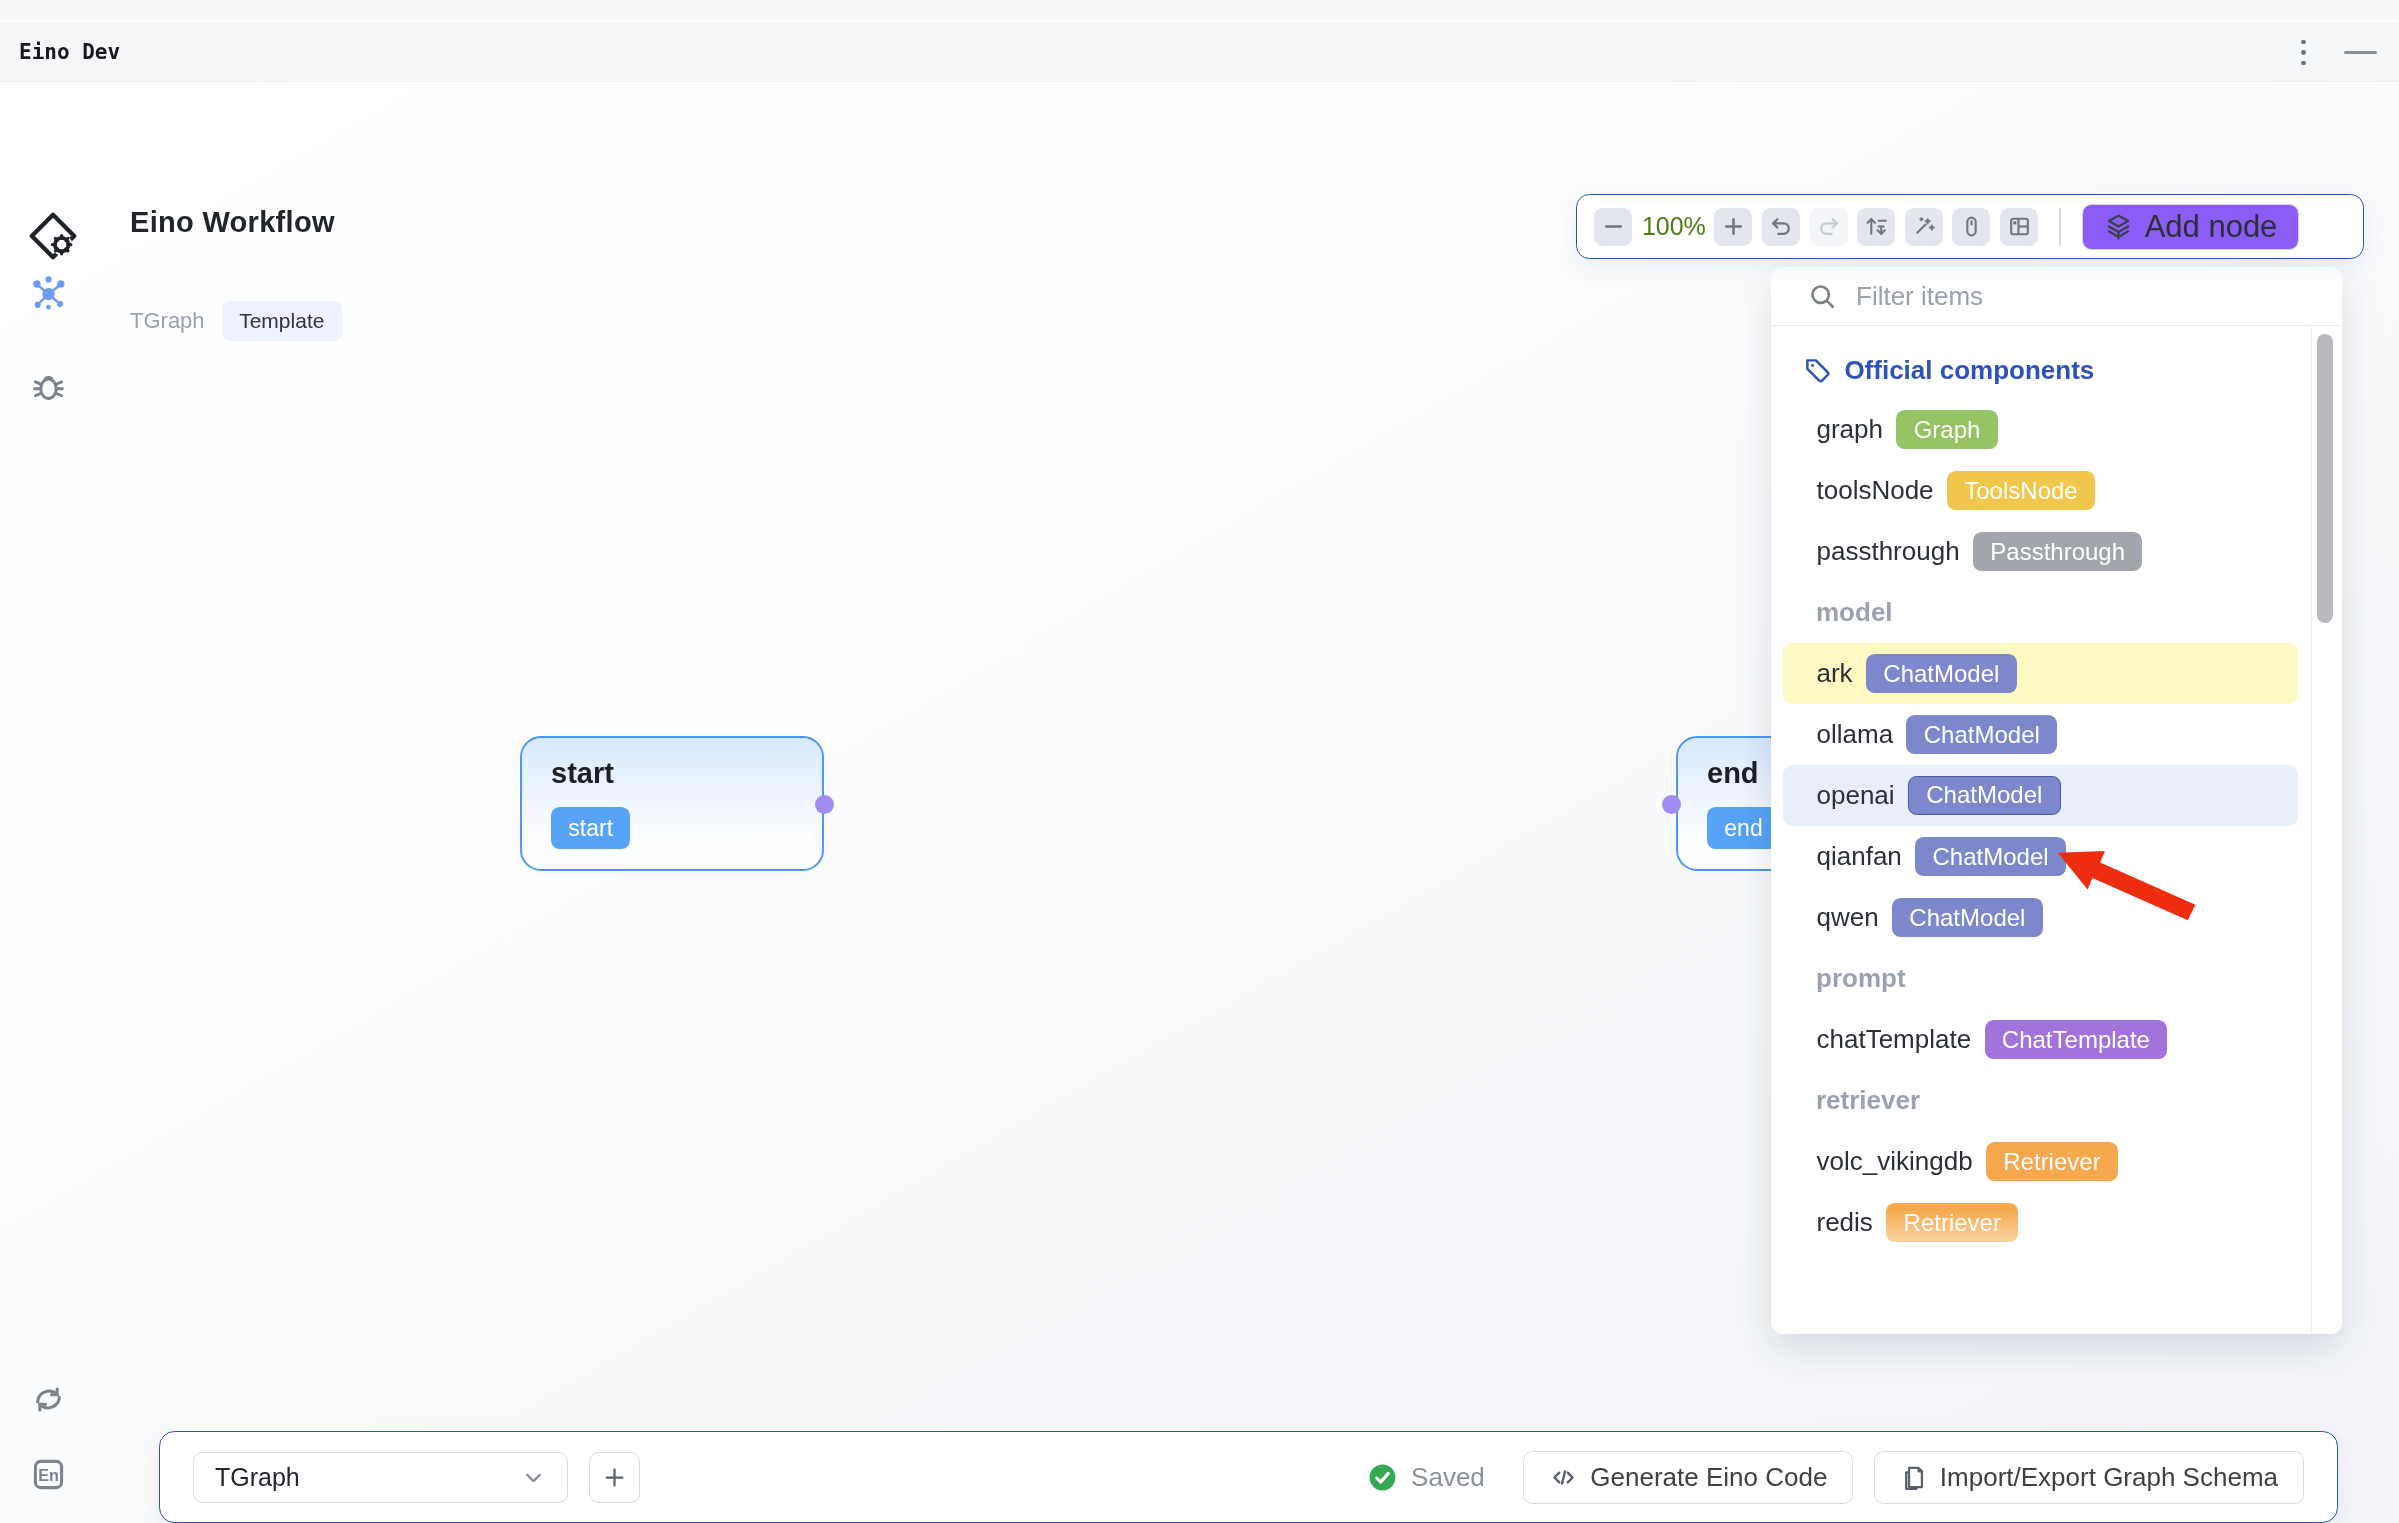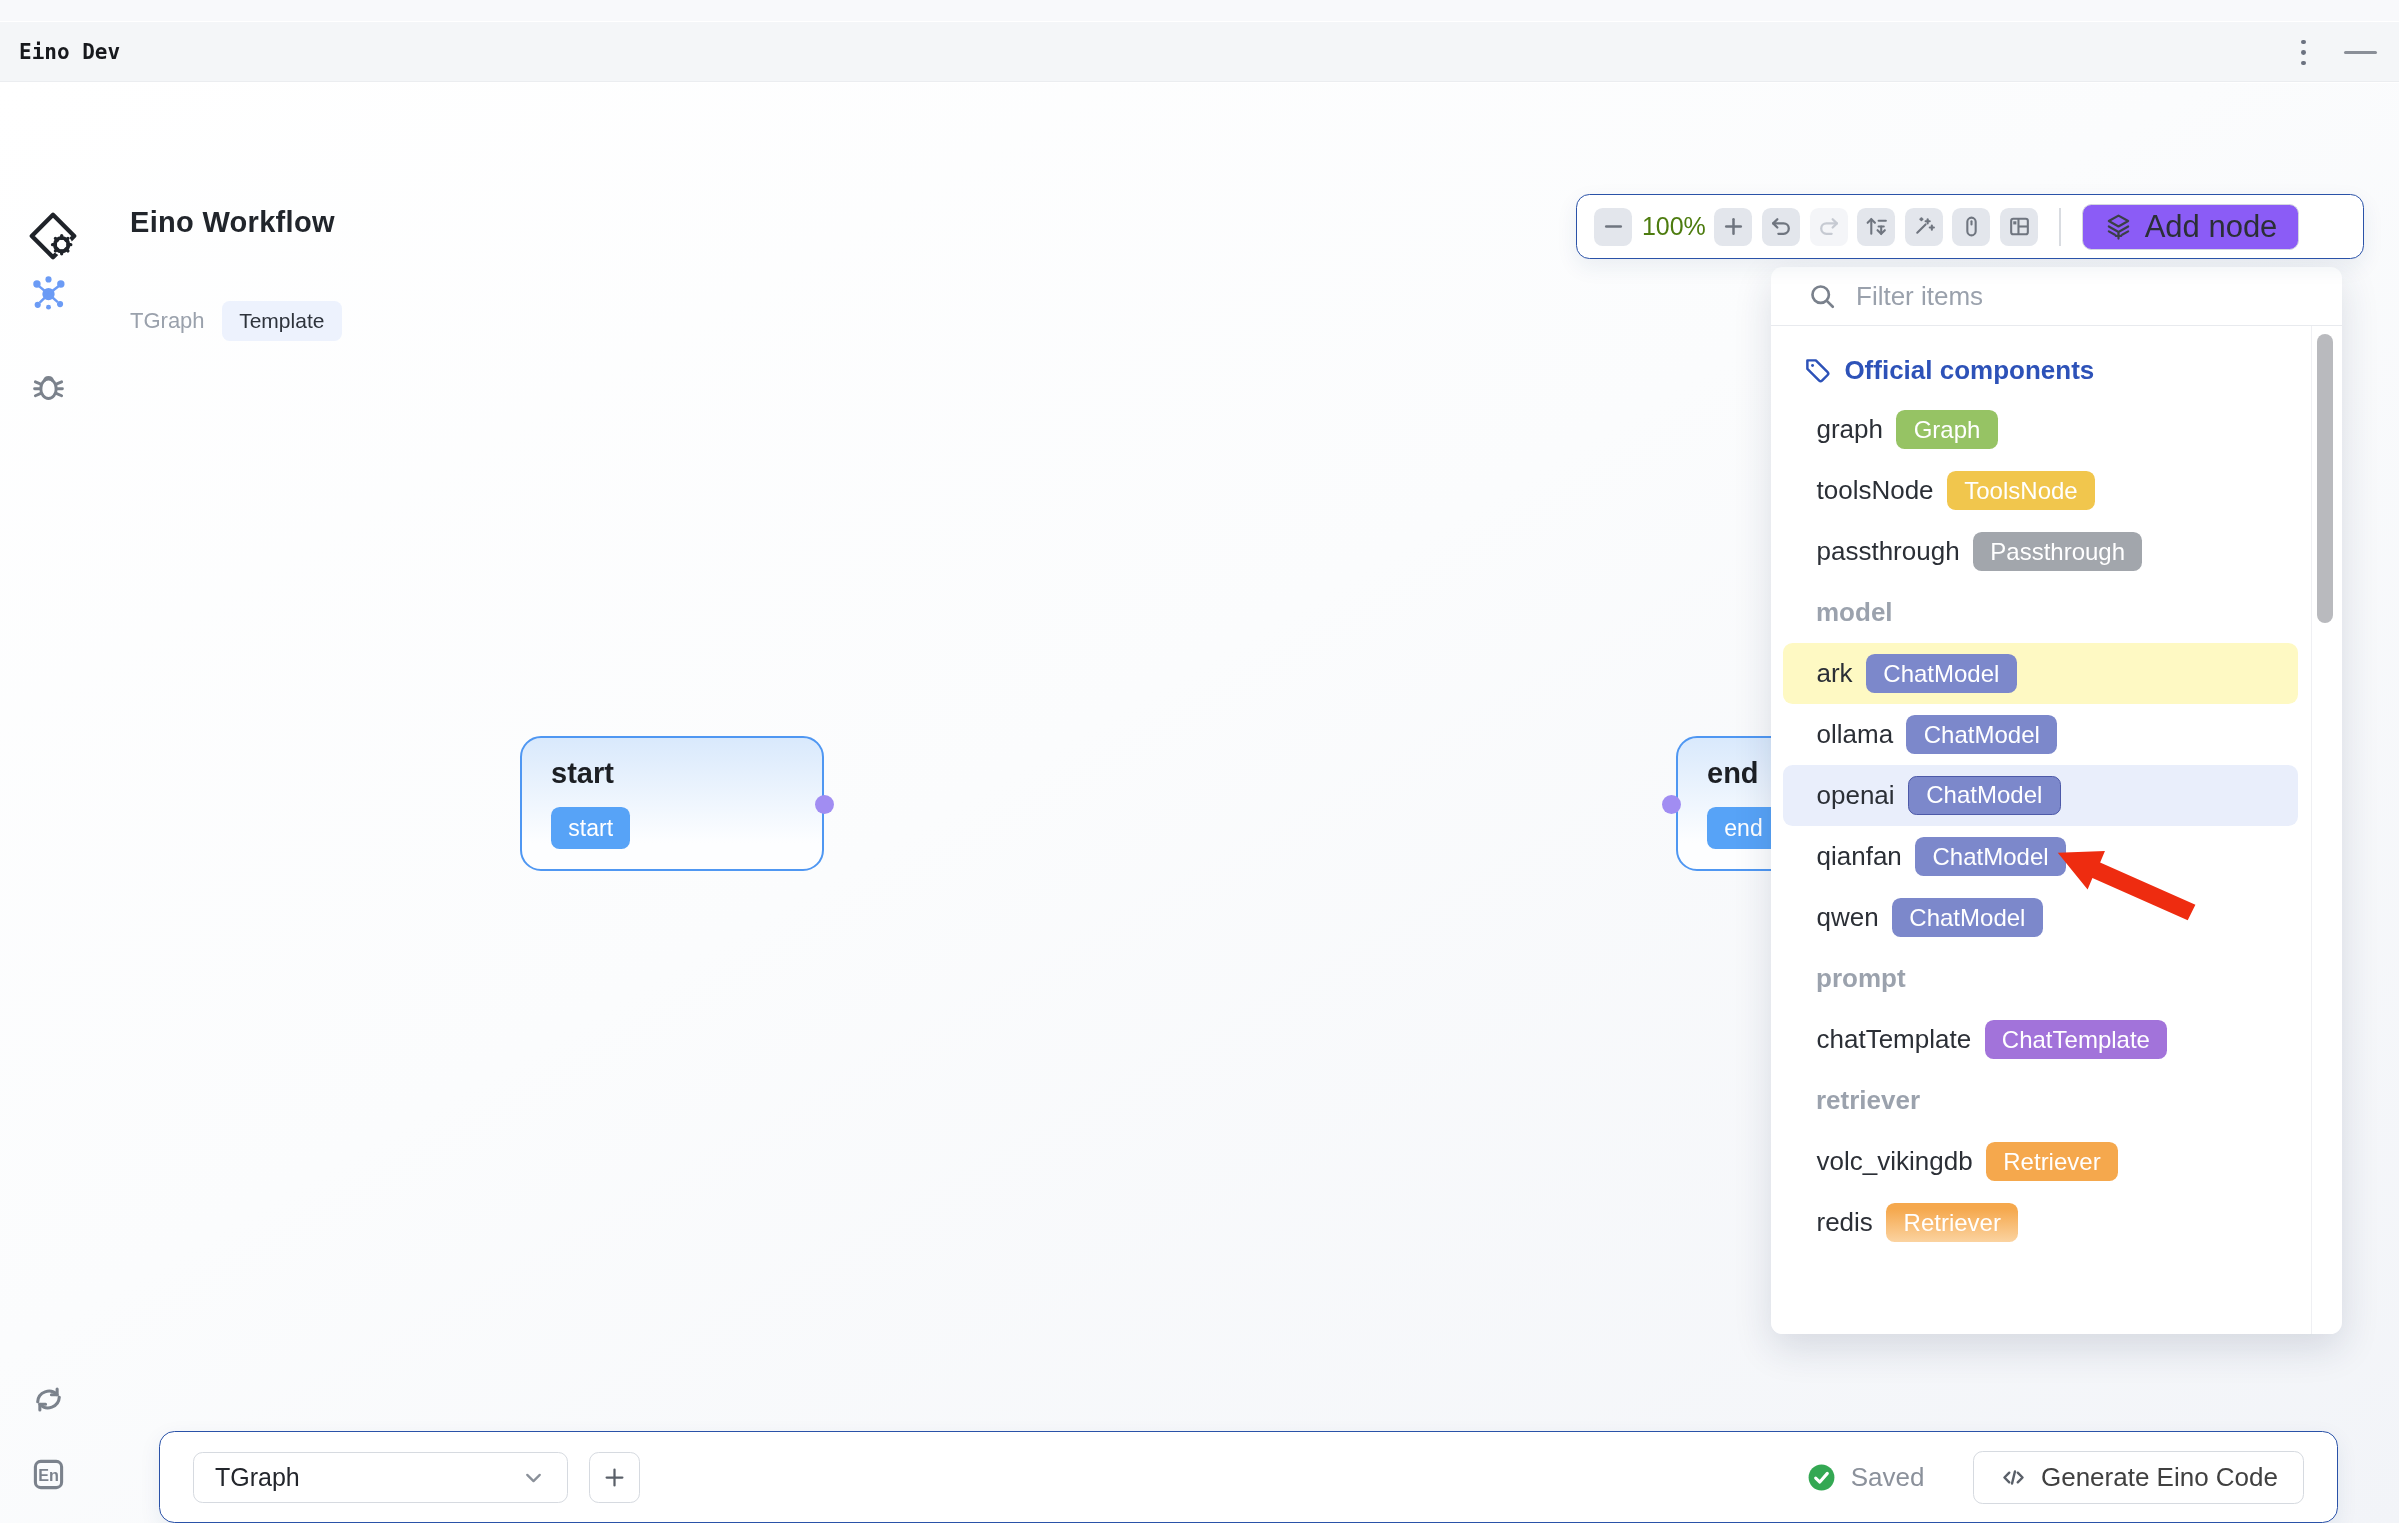--- a/index.html
+++ b/index.html
@@ -97,21 +97,21 @@
   
   #bottom-bar { left:159px; top:1348px; width:2179px; height:92px; background:#fff;
     border:1.9px solid #2a52a8; border-radius:15.4px; display:flex; align-items:center;
     padding:0 33px; gap:21px; z-index:4; box-shadow:0 7.7px 21px rgba(30,60,120,.08); }
   #graph-select { width:375px; height:51px; border:1.9px solid #d6dae0; border-radius:9.6px;
     display:flex; align-items:center; justify-content:space-between; padding:0 21px; cursor:pointer; }
   #graph-select-value { font-size:25px; color:#23262c; }
   #add-graph-btn { width:51px; height:51px; border:1.9px solid #d6dae0; border-radius:9.6px;
     display:flex; align-items:center; justify-content:center; cursor:pointer; background:#fff; }
   #bb-spacer { flex:1; }
-  #saved-status { display:flex; align-items:center; gap:13.4px; margin-right:28px; }
+  #saved-status { display:flex; align-items:center; gap:13.4px; margin-right:17px; }
   #saved-label { font-size:26px; color:#8b919b; }
   .bb-btn { height:53px; border:1.9px solid #d6dae0; border-radius:9.6px; background:#fff;
     display:flex; align-items:center; gap:12.5px; padding:0 25px; cursor:pointer;
     font-size:26px; color:#404040; }
 </style>
 </head>
 <body>
 
 <div class="abs" id="window-strip"></div>
 <div class="abs" id="titlebar">
@@ -313,20 +313,28 @@
       <span id="saved-label">Saved</span>
     </div>
     <button class="bb-btn">
       <svg width="29" height="29" viewBox="0 0 24 24" fill="none" stroke="#5a6069" stroke-width="2" stroke-linecap="round" stroke-linejoin="round">
         <polyline points="8.5 8 4.5 12 8.5 16"></polyline>
           <polyline points="15.5 8 19.5 12 15.5 16"></polyline>
           <line x1="13.2" y1="7" x2="10.8" y2="17"></line>
       </svg>
       <span>Generate Eino Code</span>
     </button>
+    <button class="bb-btn">
+      <svg width="27" height="27" viewBox="0 0 24 24" fill="none" stroke="#5a6069" stroke-width="2" stroke-linejoin="round">
+        <path d="M8 3.5 h8.5 l3 3 V20.5 H8 Z"></path>
+          <path d="M16.5 3.5 v3 h3"></path>
+          <path d="M8 7.5 H5.5 V22 h10"></path>
+      </svg>
+      <span>Import/Export Graph Schema</span>
+    </button>
   </div>
 
   <div class="abs" id="components-panel">
     <div id="search-row">
       <svg width="29" height="29" viewBox="0 0 24 24" fill="none" stroke="#7a818c" stroke-width="2.2" stroke-linecap="round">
         <circle cx="10.5" cy="10.5" r="6.8"></circle>
           <line x1="15.6" y1="15.6" x2="20.5" y2="20.5"></line>
       </svg>
       <input id="filter-input" placeholder="Filter items" style="">
     </div>

